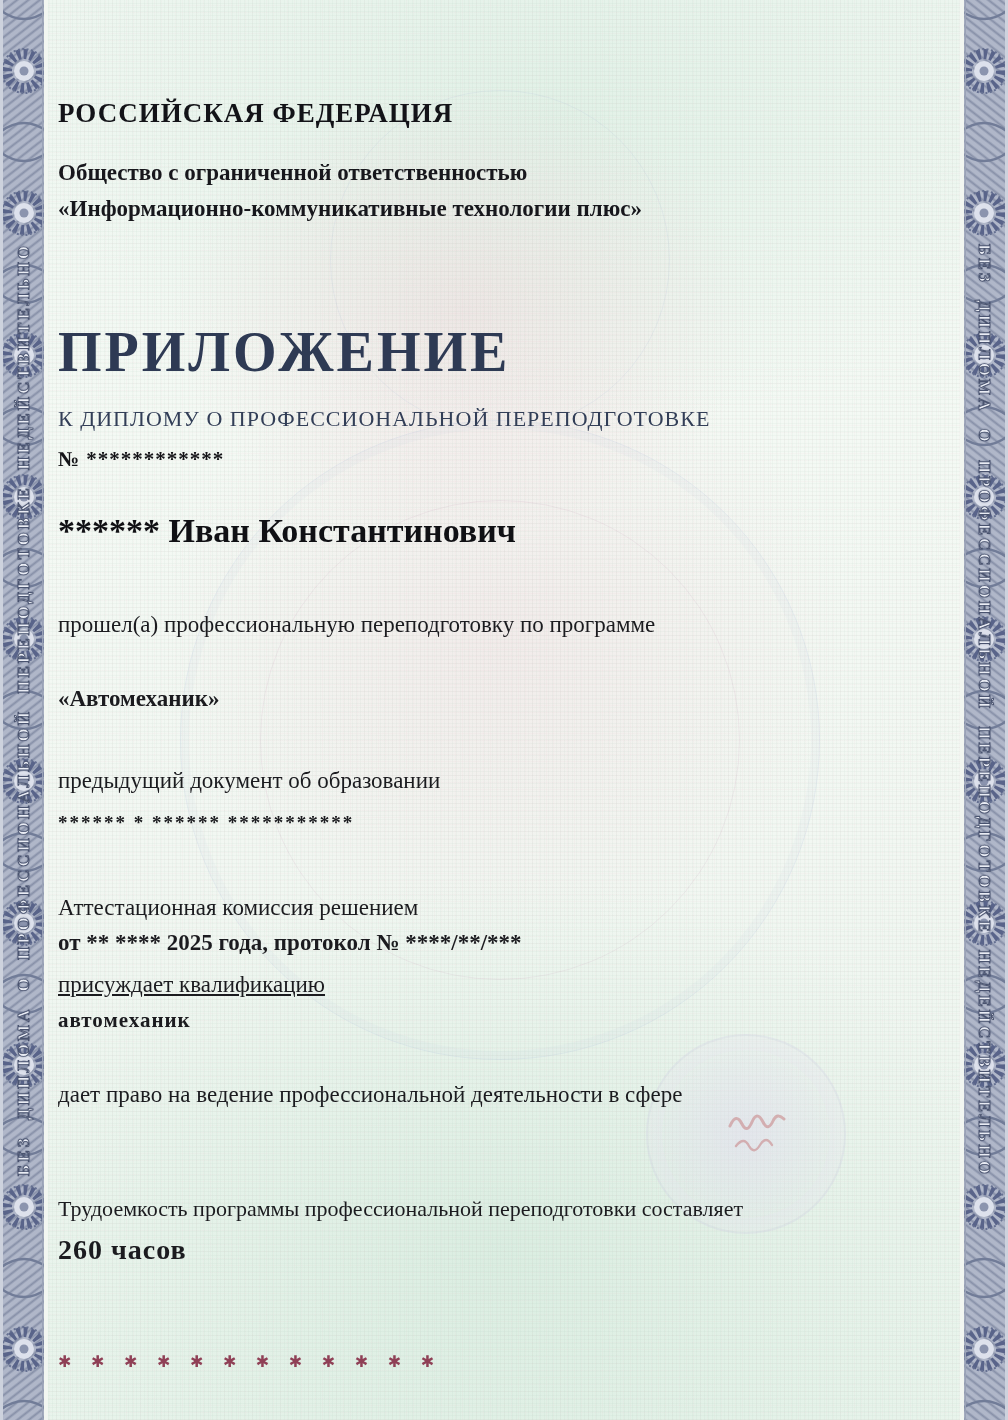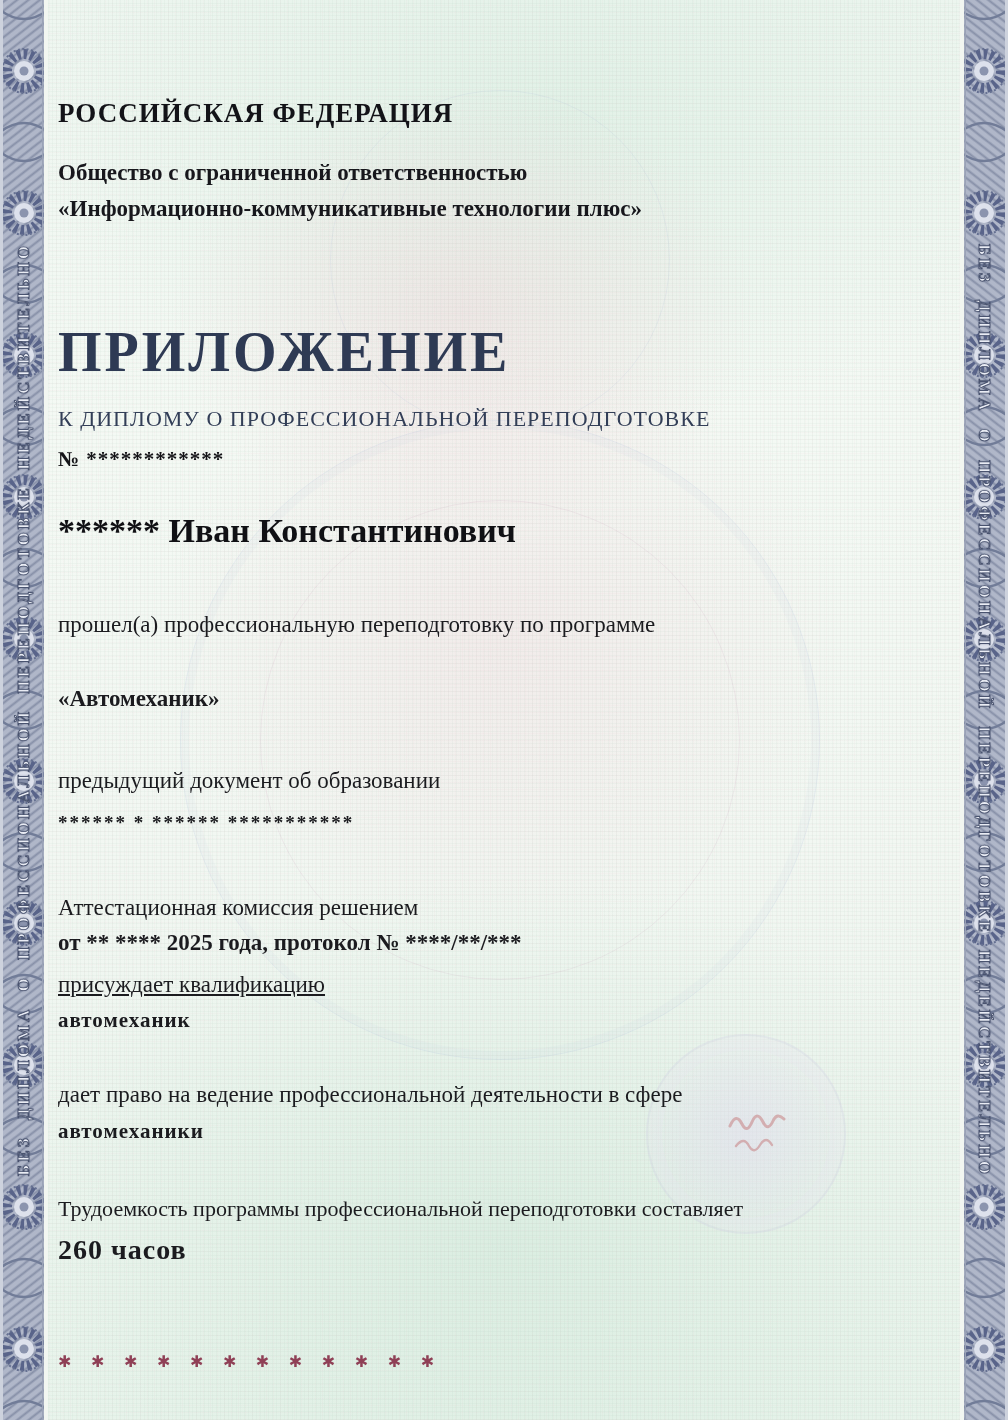--- a/index.html
+++ b/index.html
@@ -182,20 +182,19 @@
 
   <div class="line prev-label">предыдущий документ об образовании</div>
   <div class="line prev-value">****** * ****** ***********</div>
 
   <div class="line comm1">Аттестационная комиссия решением</div>
   <div class="line comm2">от ** **** 2025 года, протокол № ****/**/***</div>
   <div class="line comm3">присуждает квалификацию</div>
   <div class="line qual">автомеханик</div>
 
   <div class="line rights1">дает право на ведение профессиональной деятельности в сфере</div>
-  <div class="line rights2">автомеханики</div>
 
   <div class="line work1">Трудоемкость программы профессиональной переподготовки составляет</div>
   <div class="line hours">260 часов</div>
 
   <div class="line stars">✱ ✱ ✱ ✱ ✱ ✱ ✱ ✱ ✱ ✱ ✱ ✱</div>
 
 </div>
 
 </body></html>

